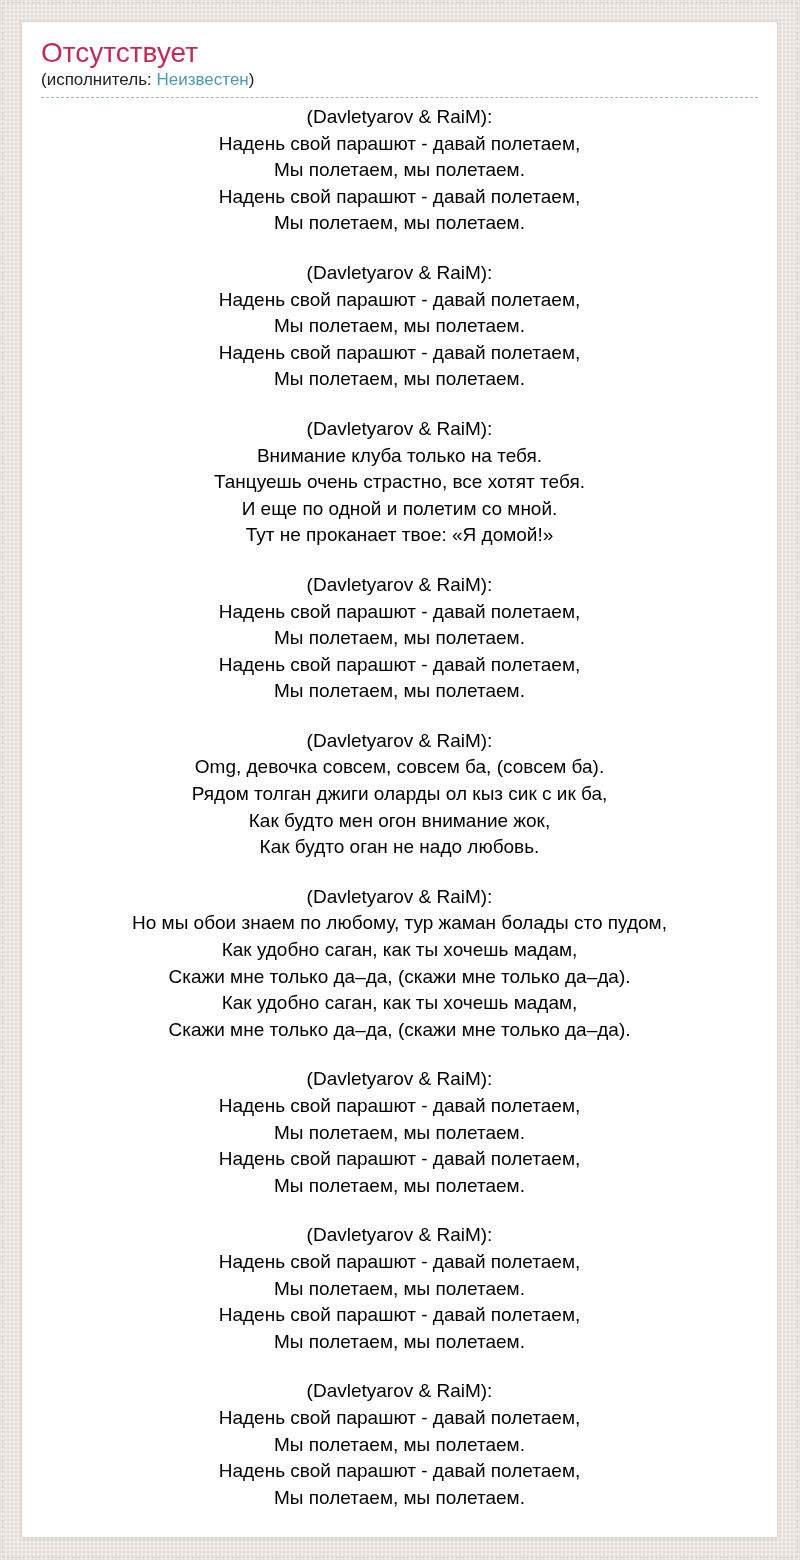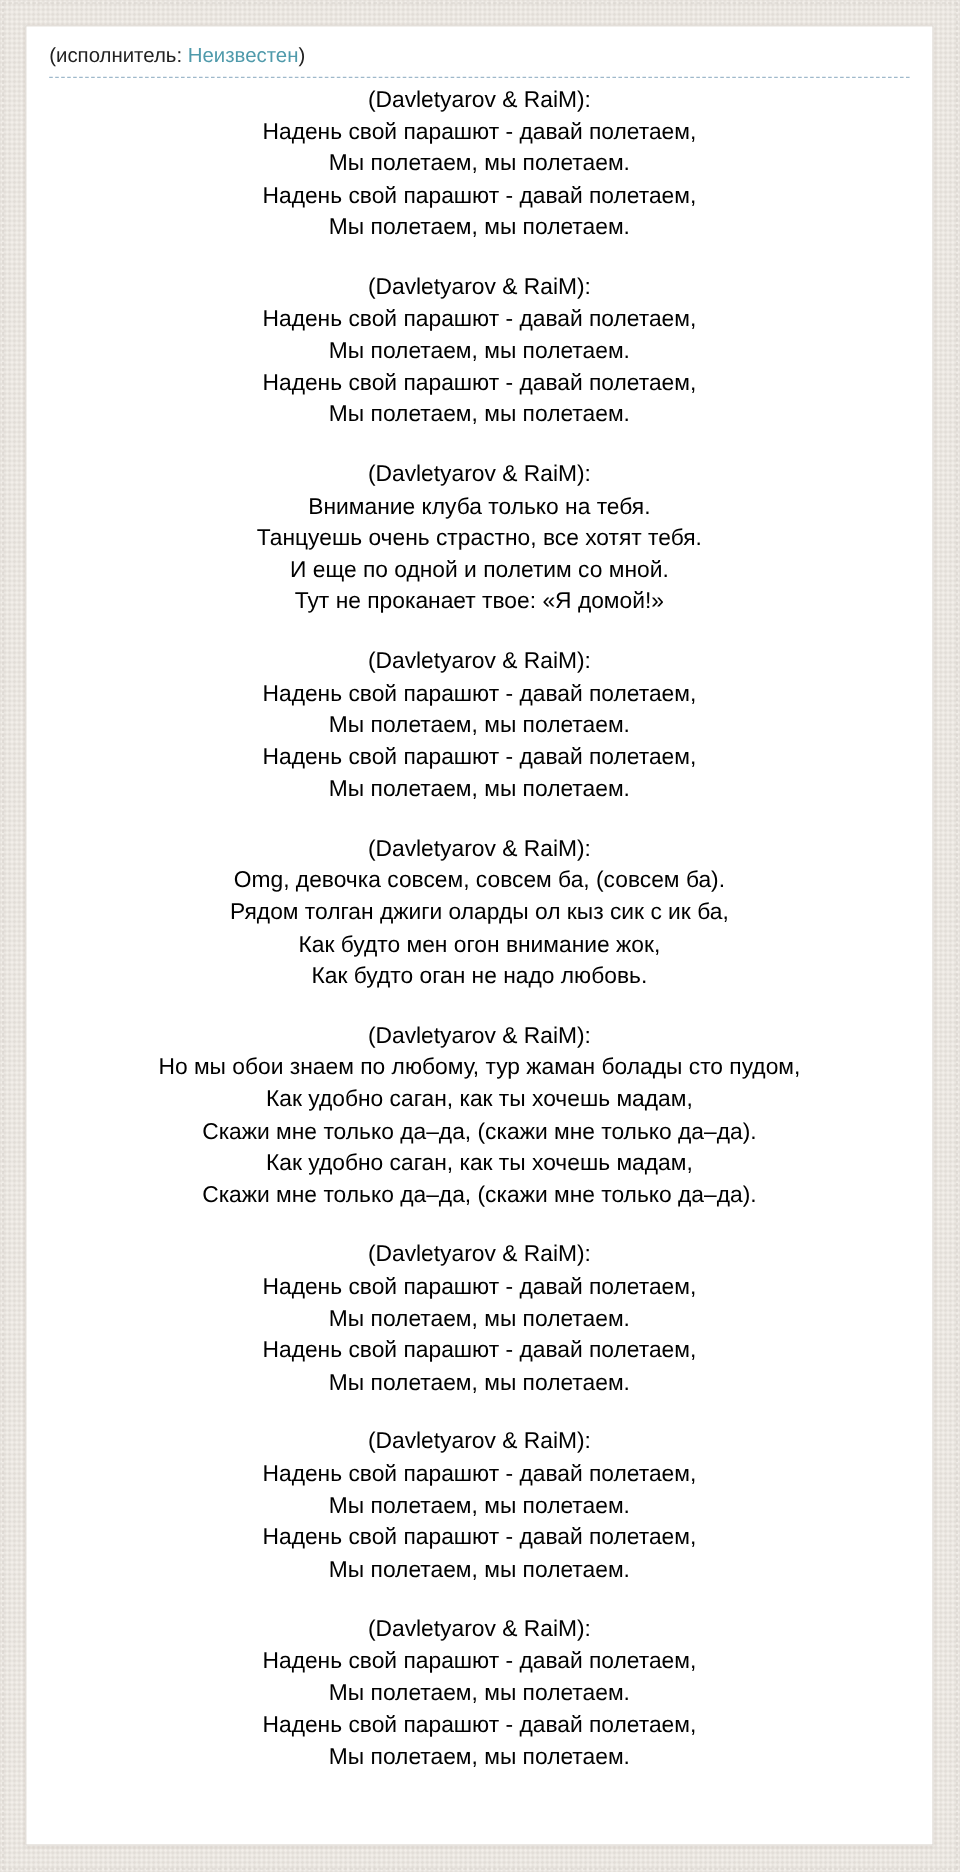--- a/index.html
+++ b/index.html
@@ -61,20 +61,21 @@
   }
   .lyrics p.stanza { margin: 23px 0 0 0; }
   .lyrics p.stanza:first-child { margin-top: 0; }
 </style>
 </head>
 <body>
 
 <div class="outer-dashed-frame"></div>
 
 <div class="card">
+  <h1 class="song-title">Отсутствует</h1>
   <div class="artist-line"><span>(исполнитель: </span><a class="artist-link">Неизвестен</a><span>)</span></div>
   <div class="lyrics">
       <p class="stanza">(Davletyarov &amp; RaiM):<br>Надень свой парашют - давай полетаем,<br>Мы полетаем, мы полетаем.<br>Надень свой парашют - давай полетаем,<br>Мы полетаем, мы полетаем.</p>
       <p class="stanza">(Davletyarov &amp; RaiM):<br>Надень свой парашют - давай полетаем,<br>Мы полетаем, мы полетаем.<br>Надень свой парашют - давай полетаем,<br>Мы полетаем, мы полетаем.</p>
       <p class="stanza">(Davletyarov &amp; RaiM):<br>Внимание клуба только на тебя.<br>Танцуешь очень страстно, все хотят тебя.<br>И еще по одной и полетим со мной.<br>Тут не проканает твое: «Я домой!»</p>
       <p class="stanza">(Davletyarov &amp; RaiM):<br>Надень свой парашют - давай полетаем,<br>Мы полетаем, мы полетаем.<br>Надень свой парашют - давай полетаем,<br>Мы полетаем, мы полетаем.</p>
       <p class="stanza">(Davletyarov &amp; RaiM):<br>Omg, девочка совсем, совсем ба, (совсем ба).<br>Рядом толган джиги оларды ол кыз сик с ик ба,<br>Как будто мен огон внимание жок,<br>Как будто оган не надо любовь.</p>
       <p class="stanza">(Davletyarov &amp; RaiM):<br>Но мы обои знаем по любому, тур жаман болады сто пудом,<br>Как удобно саган, как ты хочешь мадам,<br>Скажи мне только да–да, (скажи мне только да–да).<br>Как удобно саган, как ты хочешь мадам,<br>Скажи мне только да–да, (скажи мне только да–да).</p>
       <p class="stanza">(Davletyarov &amp; RaiM):<br>Надень свой парашют - давай полетаем,<br>Мы полетаем, мы полетаем.<br>Надень свой парашют - давай полетаем,<br>Мы полетаем, мы полетаем.</p>
       <p class="stanza">(Davletyarov &amp; RaiM):<br>Надень свой парашют - давай полетаем,<br>Мы полетаем, мы полетаем.<br>Надень свой парашют - давай полетаем,<br>Мы полетаем, мы полетаем.</p>

